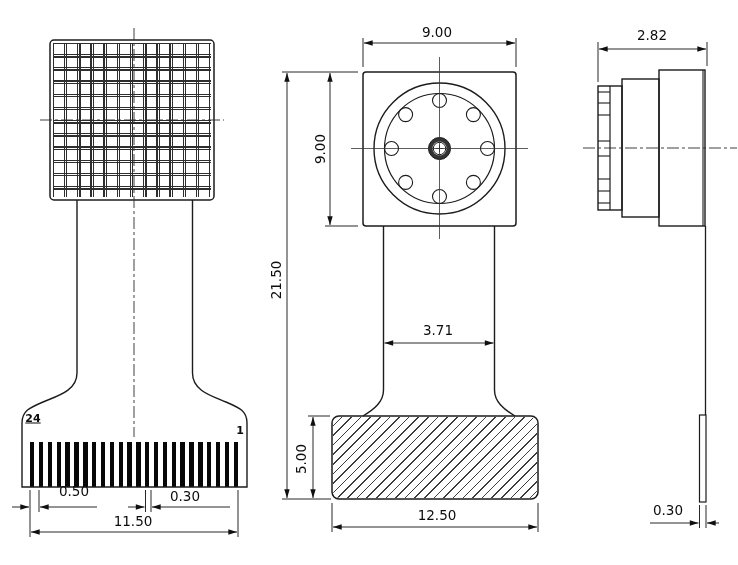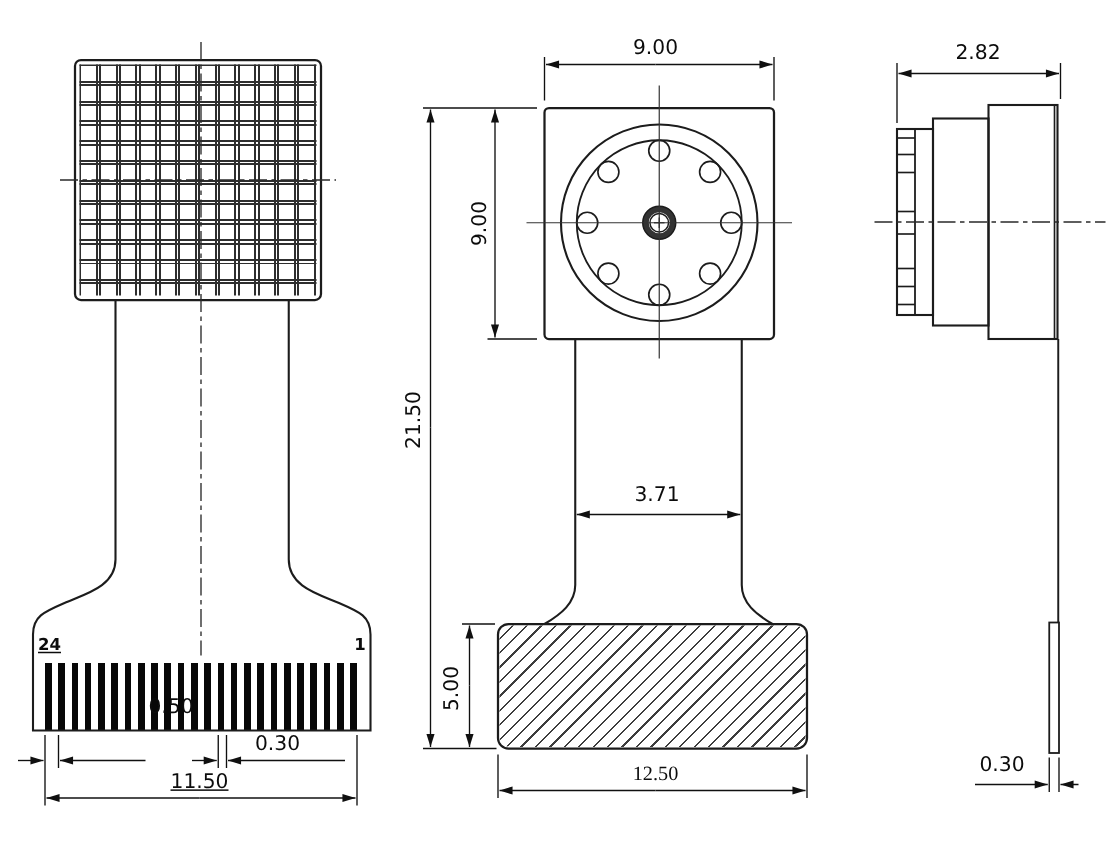--- a/index.html
+++ b/index.html
@@ -158,29 +158,29 @@
         <line x1="652" y1="49" x2="706" y2="49" marker-end="url(#ah)"></line>
 
         <line x1="699.5" y1="505" x2="699.5" y2="528"></line>
         <line x1="706" y1="505" x2="706" y2="528"></line>
         <line x1="650" y1="523" x2="698.5" y2="523" marker-end="url(#ah)"></line>
         <line x1="719" y1="523" x2="707" y2="523" marker-end="url(#ah)"></line>
       </g>
     </g>
   </svg>
 
-  <span class="lbl pin" style="left:33px;top:430px;text-decoration:underline;">24</span>
+  <span class="lbl pin" style="left:33px;top:418px;text-decoration:underline;">24</span>
   <span class="lbl pin" style="left:240px;top:430px;">1</span>
-  <span class="lbl" style="left:74px;top:472px;margin-left:40px;">0.50</span>
+  <span class="lbl" style="left:74px;top:492px;">0.50</span>
   <span class="lbl" style="left:185px;top:497px;">0.30</span>
-  <span class="lbl" style="left:133px;top:522px;text-decoration:underline;">11.50</span>
+  <span class="lbl" style="left:133px;top:522px;">11.50</span>
 
   <span class="lbl" style="left:437px;top:33px;">9.00</span>
   <span class="lbl rot" style="left:321px;top:149px;">9.00</span>
   <span class="lbl rot" style="left:277px;top:280px;">21.50</span>
   <span class="lbl" style="left:438px;top:331px;">3.71</span>
   <span class="lbl rot" style="left:302px;top:459px;">5.00</span>
-  <span class="lbl" style="left:437px;top:516px;font-family:Liberation Serif, serif;">12.50</span>
+  <span class="lbl" style="left:437px;top:516px;">12.50</span>
 
   <span class="lbl" style="left:652px;top:36px;">2.82</span>
   <span class="lbl" style="left:668px;top:511px;">0.30</span>
 
 </div>
 
 </body></html>

